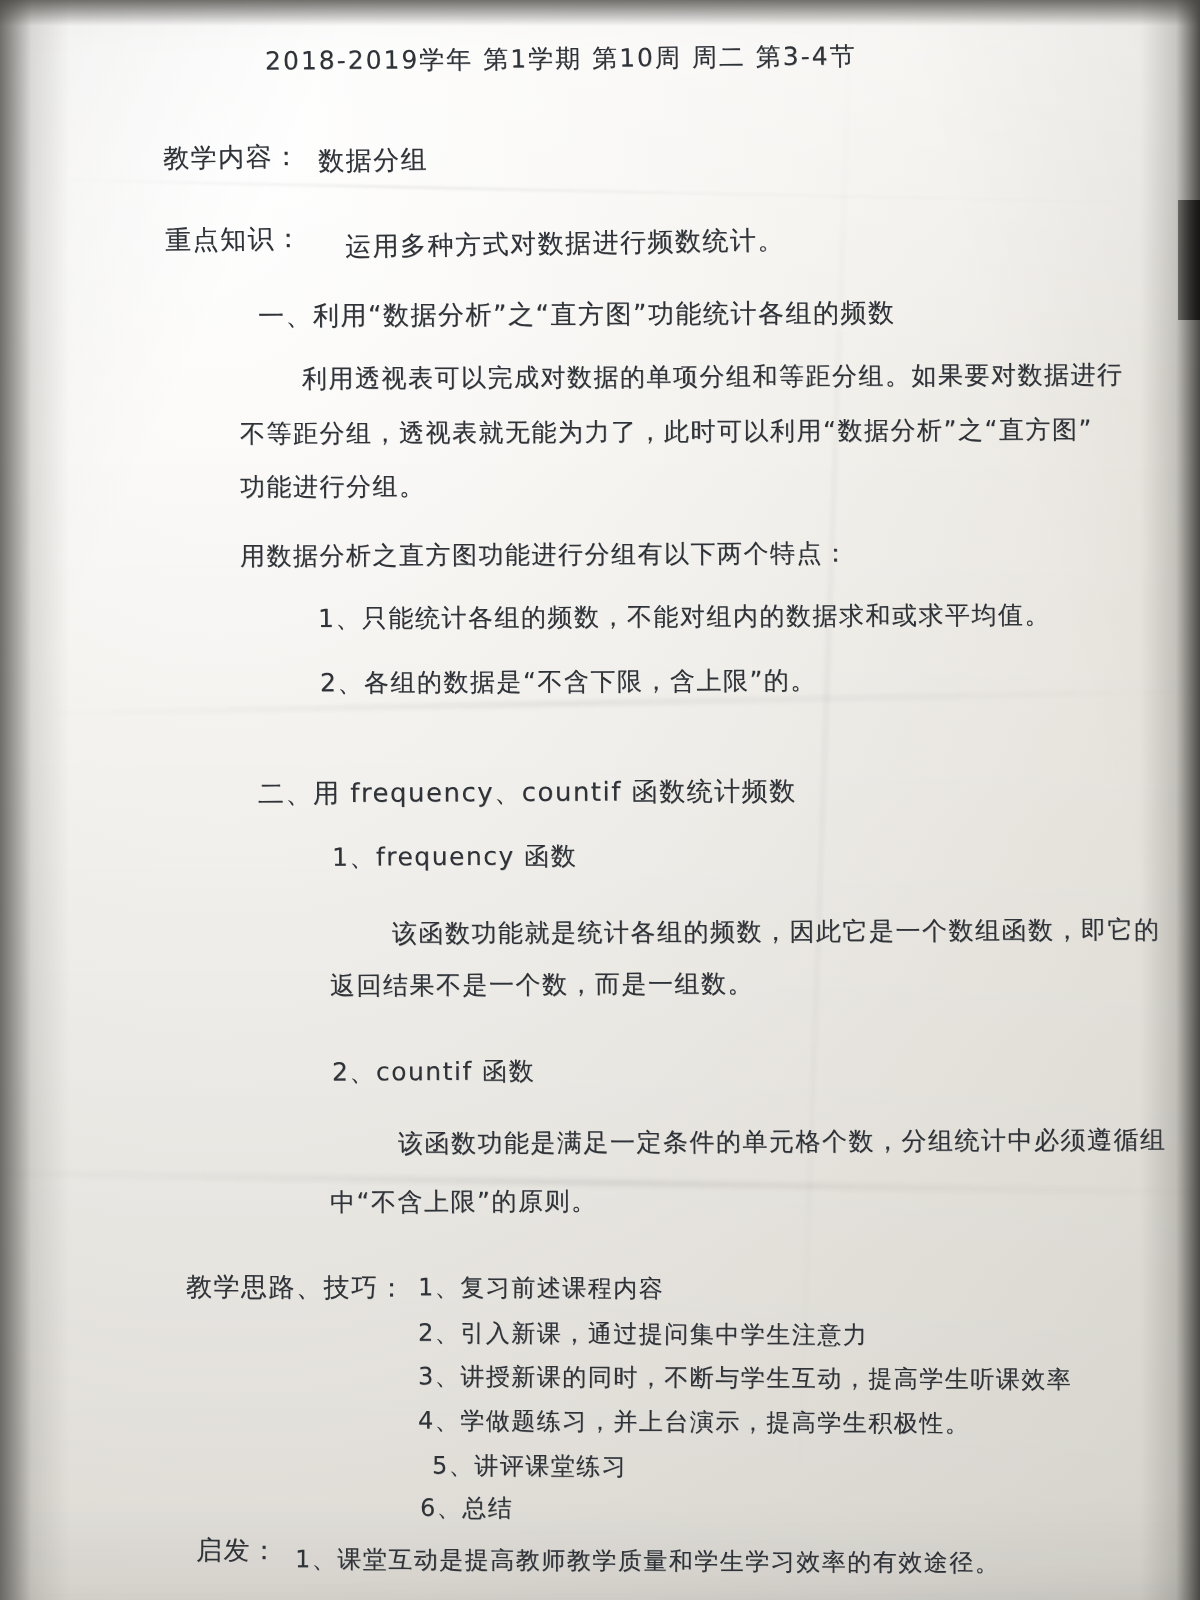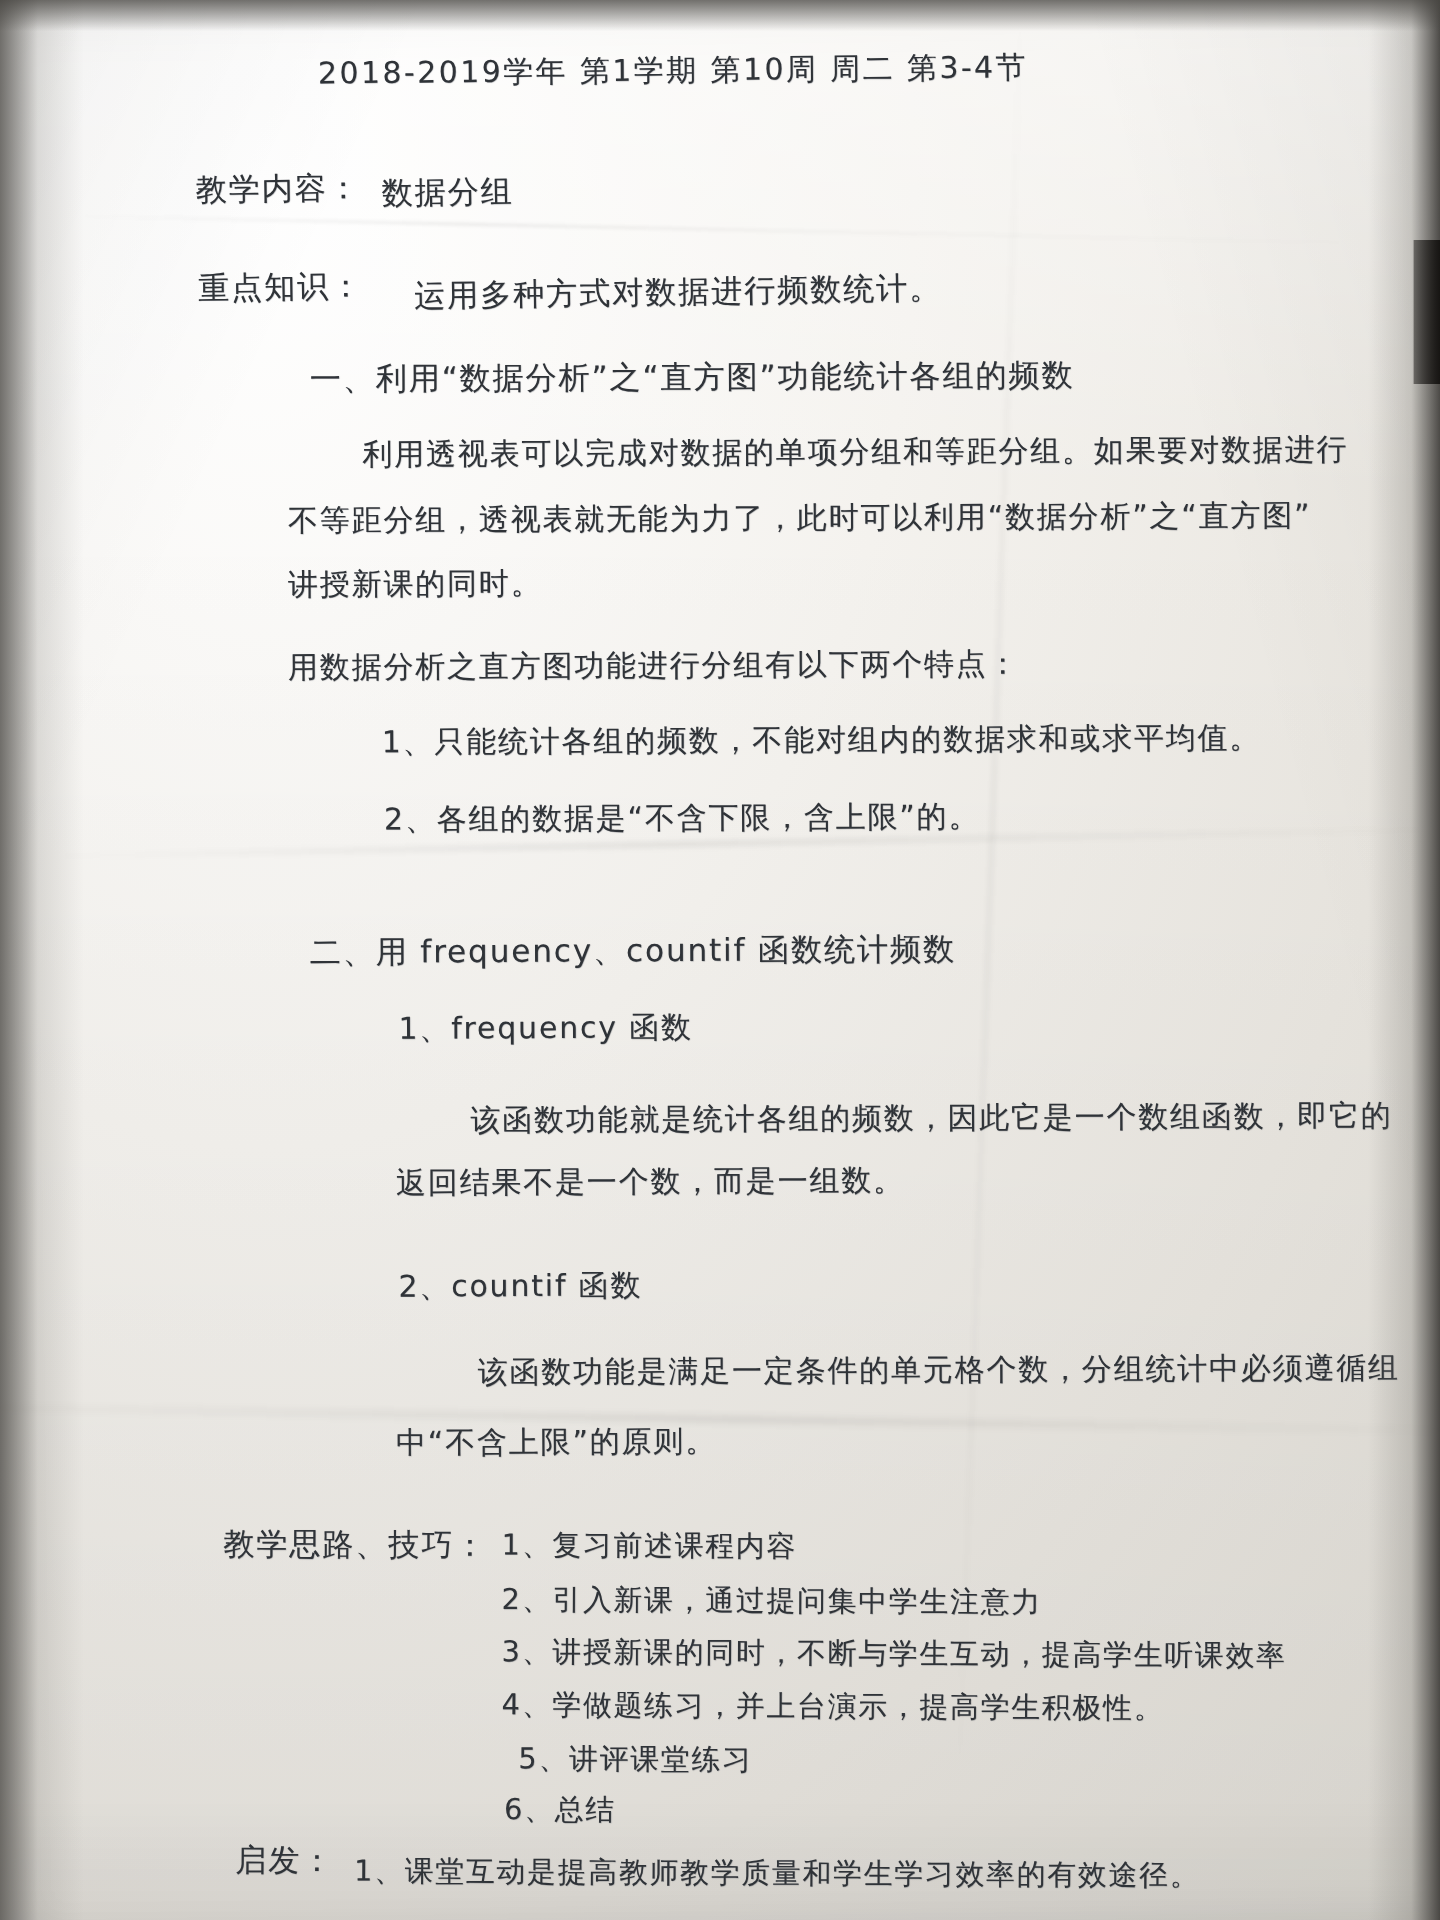--- a/index.html
+++ b/index.html
@@ -131,21 +131,21 @@
   <div class="hw h-line sk2" style="left:163px; top:140px;">教学内容：</div>
   <div class="hw h-line sk2" style="left:318px; top:143px;">数据分组</div>
 
   <div class="hw h-line sk2" style="left:165px; top:222px;">重点知识：</div>
   <div class="hw h-line sk2" style="left:345px; top:226px;">运用多种方式对数据进行频数统计。</div>
 
   <div class="hw h-line sk3" style="left:258px; top:297px;">一、利用“数据分析”之“直方图”功能统计各组的频数</div>
 
   <div class="hw body-line sk3" style="left:302px; top:360px;">利用透视表可以完成对数据的单项分组和等距分组。如果要对数据进行</div>
   <div class="hw body-line sk3" style="left:240px; top:415px;">不等距分组，透视表就无能为力了，此时可以利用“数据分析”之“直方图”</div>
-  <div class="hw body-line sk3" style="left:240px; top:470px;">讲授新课的同时。</div>
+  <div class="hw body-line sk3" style="left:240px; top:470px;">功能进行分组。</div>
 
   <div class="hw body-line sk3" style="left:240px; top:538px;">用数据分析之直方图功能进行分组有以下两个特点：</div>
 
   <div class="hw body-line sk3" style="left:318px; top:600px;">1、只能统计各组的频数，不能对组内的数据求和或求平均值。</div>
   <div class="hw body-line sk3" style="left:320px; top:665px;">2、各组的数据是“不含下限，含上限”的。</div>
 
   <div class="hw h-line sk3" style="left:258px; top:775px;">二、用 frequency、countif 函数统计频数</div>
 
   <div class="hw body-line sk3" style="left:332px; top:840px;">1、frequency 函数</div>
   <div class="hw body-line sk3" style="left:392px; top:915px;">该函数功能就是统计各组的频数，因此它是一个数组函数，即它的</div>

